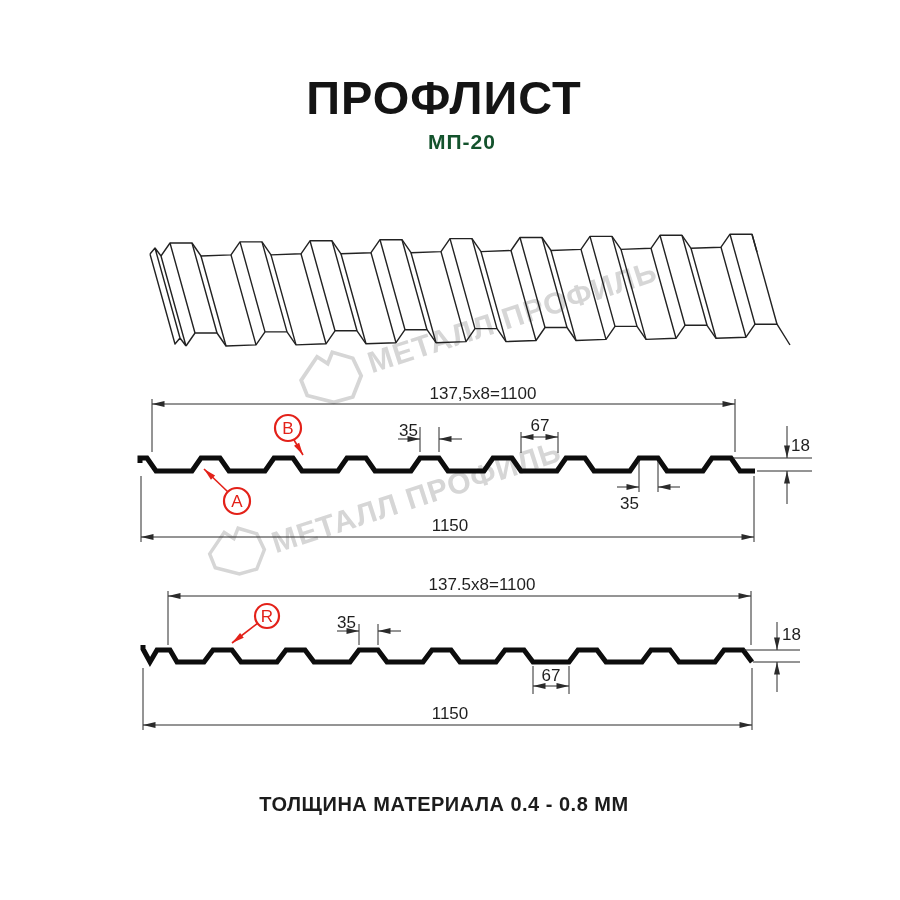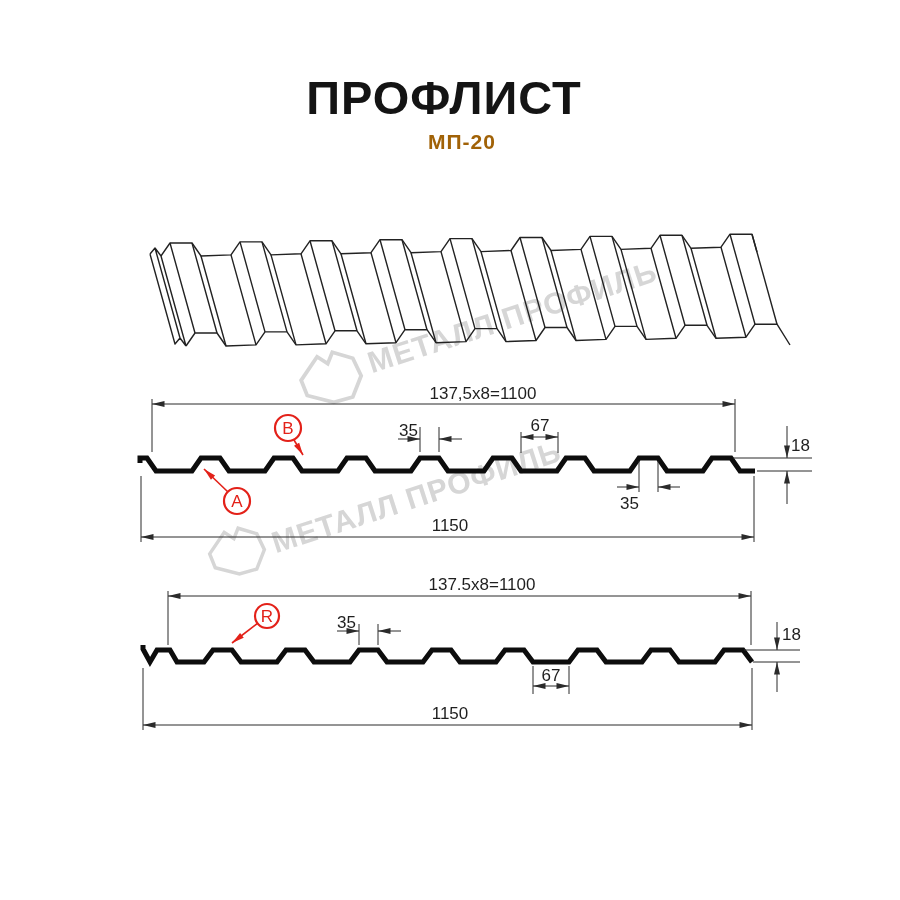--- a/index.html
+++ b/index.html
@@ -1,21 +1,21 @@
 <!DOCTYPE html>
 <html><head>
 <meta charset="utf-8">
 <style>
   html,body{margin:0;padding:0;background:#fff;}
   .page{position:relative;width:888px;height:900px;background:#ffffff;overflow:hidden;
         font-family:"Liberation Sans",sans-serif;}
   .title{position:absolute;left:0;right:0;top:70px;text-align:center;
          font-size:47px;font-weight:bold;letter-spacing:1px;color:#141414;}
   .subtitle{position:absolute;left:0;right:0;top:130px;text-align:center;
-         font-size:21px;font-weight:600;letter-spacing:1px;color:#a16207;margin-left:36px;}
+         font-size:21px;font-weight:600;letter-spacing:1px;color:#14532d;margin-left:36px;}
   .footer{position:absolute;left:0;right:0;top:793px;text-align:center;
          font-size:20px;font-weight:bold;letter-spacing:.5px;color:#1c1c1c;}
   .wm-logo{position:absolute;}
   .wm-text{position:absolute;white-space:nowrap;color:#d6d6d6;font-weight:bold;
            font-size:30px;letter-spacing:1px;transform:rotate(-18deg);transform-origin:0 100%;}
   #wm1-logo{left:292px;top:345px;}
   #wm1-text{left:374px;top:346px;}
   #wm2-logo{left:197px;top:522px;}
   #wm2-text{left:278px;top:526px;}
   svg.art{position:absolute;left:0;top:0;}
@@ -141,13 +141,14 @@
       <text class="dim" x="450" y="719" text-anchor="middle">1150</text>
 
       <g>
         <line x1="258" y1="623" x2="232" y2="643" stroke="#e32119" stroke-width="1.6" marker-end="url(#ahr)"></line>
         <circle cx="267" cy="616" r="12" fill="none" stroke="#e32119" stroke-width="2.2"></circle>
         <text class="redtxt" x="267" y="622" text-anchor="middle" font-size="16">R</text>
       </g>
     </g>
   </svg>
 
+  <div class="footer">ТОЛЩИНА МАТЕРИАЛА 0.4 - 0.8 ММ</div>
 </div>
 
 </body></html>

